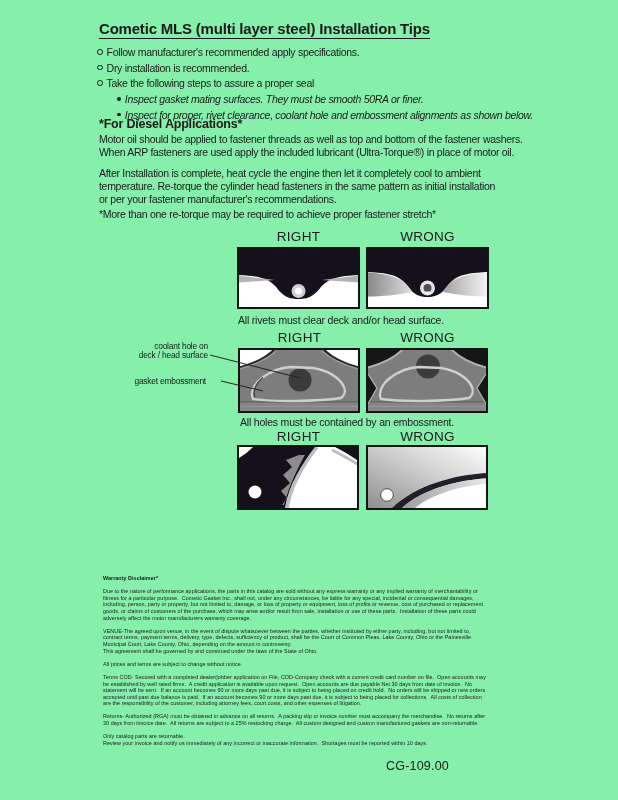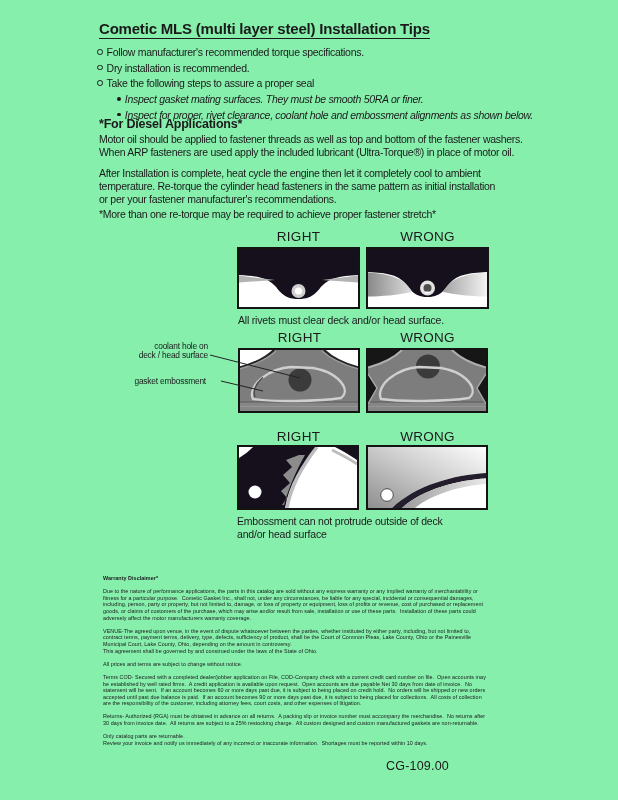--- a/index.html
+++ b/index.html
@@ -36,21 +36,21 @@
 </head>
 <body>
 
 <div id="page">
 
   <div id="title" class="abs">Cometic MLS (multi layer steel) Installation Tips</div>
 
   <div id="tips" class="abs">
     <div class="tip">
         <span class="dotO"></span>
-        <span>Follow manufacturer's recommended torque specifications.</span>
+        <span>Follow manufacturer's recommended apply specifications.</span>
       </div>
     <div class="tip">
         <span class="dotO"></span>
         <span>Dry installation is recommended.</span>
       </div>
     <div class="tip">
         <span class="dotO"></span>
         <span>Take the following steps to assure a proper seal</span>
       </div>
     <div class="tip sub">
@@ -151,20 +151,21 @@
       <circle cx="60" cy="16.5" r="12" fill="#3b3b3b"></circle>
       <path d="M13,49 C10,43 14,34 22,28 C31,21 41,17.5 51,17 L73,18 C87,20.5 98,27 103,35 C106,40 105,45 101,48 C78,51.5 33,52 13,49 Z" stroke="#cfcfcf" stroke-width="2.4" fill="none"></path>
     </svg>
   </div>
 
   <svg class="abs" style="left:205px;top:345px;pointer-events:none;" width="110" height="52" viewBox="0 0 110 52">
     <line x1="5" y1="10" x2="95" y2="33" stroke="#222222" stroke-width="1"></line>
     <line x1="16" y1="36" x2="58" y2="46" stroke="#222222" stroke-width="1"></line>
   </svg>
 
+  <div class="abs caption" style="left:240px;top:416px;">All holes must be contained by an embossment.</div>
 
   <div class="abs dlabel" style="left:237px;top:429px;">RIGHT</div>
   <div class="abs dlabel" style="left:366px;top:429px;">WRONG</div>
 
   <div class="abs dbox" style="left:237px;top:445px;">
     <svg width="118" height="61" viewBox="0 0 118 61">
       <rect width="118" height="61" fill="#ffffff"></rect>
       <path d="M93,3 C101,7 110,11.5 118,17" stroke="#bdbdbd" stroke-width="3" fill="none"></path>
       <path d="M96,0 H118 V13 C110,7.5 103,3.5 96,0 Z" fill="#15101c"></path>
       <path d="M78,0 C64,18 52,38 48,61" stroke="#bdbdbd" stroke-width="3.5" fill="none"></path>
@@ -188,22 +189,20 @@
         </linearGradient>
       </defs>
       <rect width="118" height="61" fill="#ffffff"></rect>
       <path d="M0,0 H118 V26 C86,28 48,38 24,61 L0,61 Z" fill="url(#g3a)"></path>
       <path d="M118,26 C86,28 48,38 24,61 L34,61 C55,42 90,33 118,31.5 Z" fill="#241d2b"></path>
       <path d="M118,31.5 C90,33 55,42 34,61 L47,61 C64,47 94,38.5 118,37 Z" fill="url(#g3b)"></path>
       <circle cx="19" cy="48" r="6.3" fill="#ffffff" stroke="#4a4a4a" stroke-width="1"></circle>
     </svg>
   </div>
 
-  <div class="abs caption" style="left:237px;top:515px;">Embossment can not protrude outside of deck
-and/or head surface</div>
 
   <div id="disclaimer" class="abs">
     <div class="dhead">Warranty Disclaimer*</div>
     <p>Due to the nature of performance applications, the parts in this catalog are sold without any express warranty or any implied warranty of merchantability or
 fitness for a particular purpose.  Cometic Gasket Inc., shall not, under any circumstances, be liable for any special, incidental or consequential damages,
 including, person, party or property, but not limited to, damage, or loss of property or equipment, loss of profits or revenue, cost of purchased or replacement
 goods, or claims of customers of the purchase, which may arise and/or result from sale, installation or use of these parts.  Installation of these parts could
 adversely affect the motor manufacturers warranty coverage.</p>
     <p>VENUE-The agreed upon venue, in the event of dispute whatsoever between the parties, whether instituted by either party, including, but not limited to,
 contract terms, payment terms, delivery, type, defects, sufficiency of product, shall be the Court of Common Pleas, Lake County, Ohio or the Painesville

